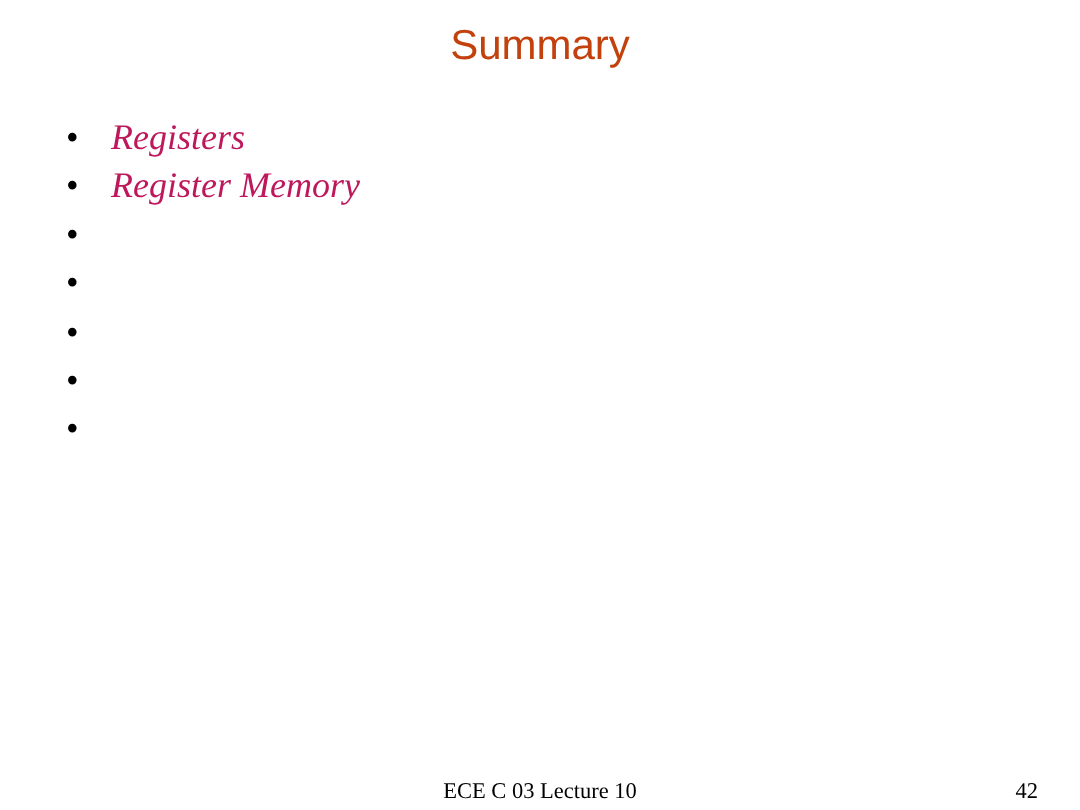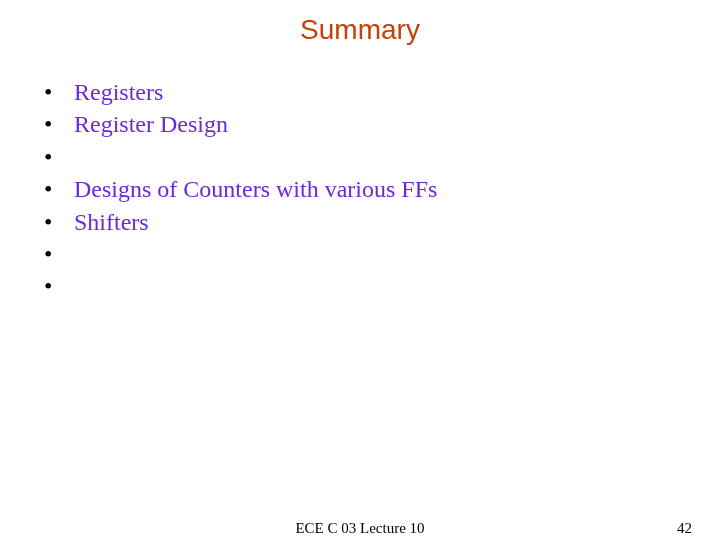--- a/index.html
+++ b/index.html
@@ -30,21 +30,22 @@
   }
   .bullet {
     font-size: 24px;
     color: #000;
     width: 36px;
     text-align: left;
     padding-left: 6px;
   }
   .item-text {
     font-size: 24px;
-    color: #6d28d9;
+    color: #be185d;
+    font-style: italic;
   }
   .footer {
     position: absolute;
     bottom: 20px;
     left: 0;
     width: 100%;
     font-size: 15px;
     color: #000;
   }
   .footer-center {
@@ -62,32 +63,30 @@
 
 <h1 class="title">Summary</h1>
 
 <div class="content">
   <div class="bullet-row">
     <span class="bullet">•</span>
     <span class="item-text">Registers</span>
   </div>
   <div class="bullet-row">
     <span class="bullet">•</span>
-    <span class="item-text">Register Design</span>
+    <span class="item-text">Register Memory</span>
   </div>
   <div class="bullet-row">
     <span class="bullet">•</span>
   </div>
   <div class="bullet-row">
     <span class="bullet">•</span>
-    <span class="item-text">Designs of Counters with various FFs</span>
   </div>
   <div class="bullet-row">
     <span class="bullet">•</span>
-    <span class="item-text">Shifters</span>
   </div>
   <div class="bullet-row">
     <span class="bullet">•</span>
   </div>
   <div class="bullet-row">
     <span class="bullet">•</span>
   </div>
 </div>
 
 <div class="footer">

